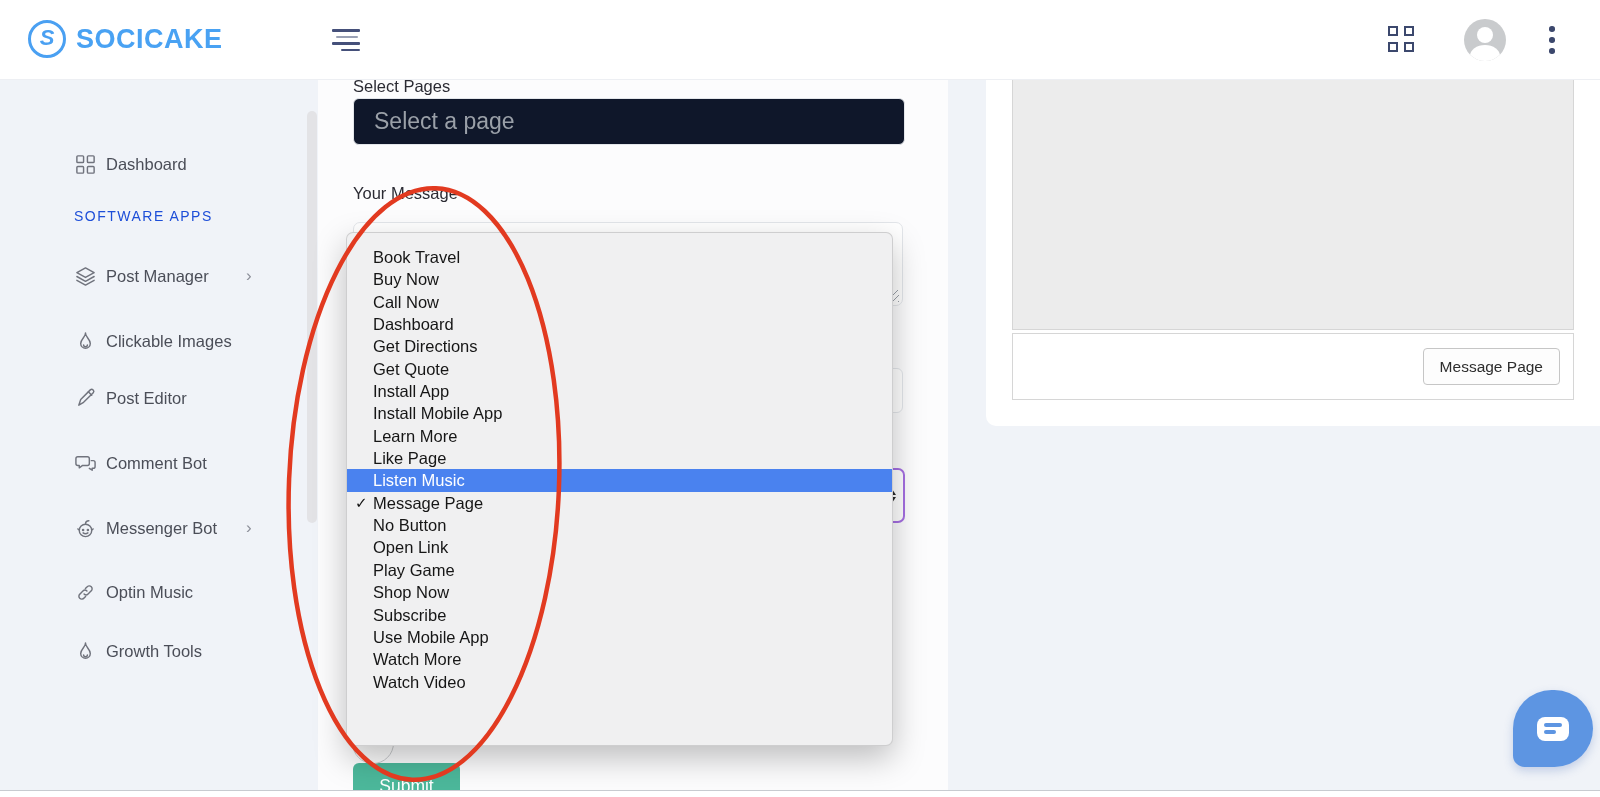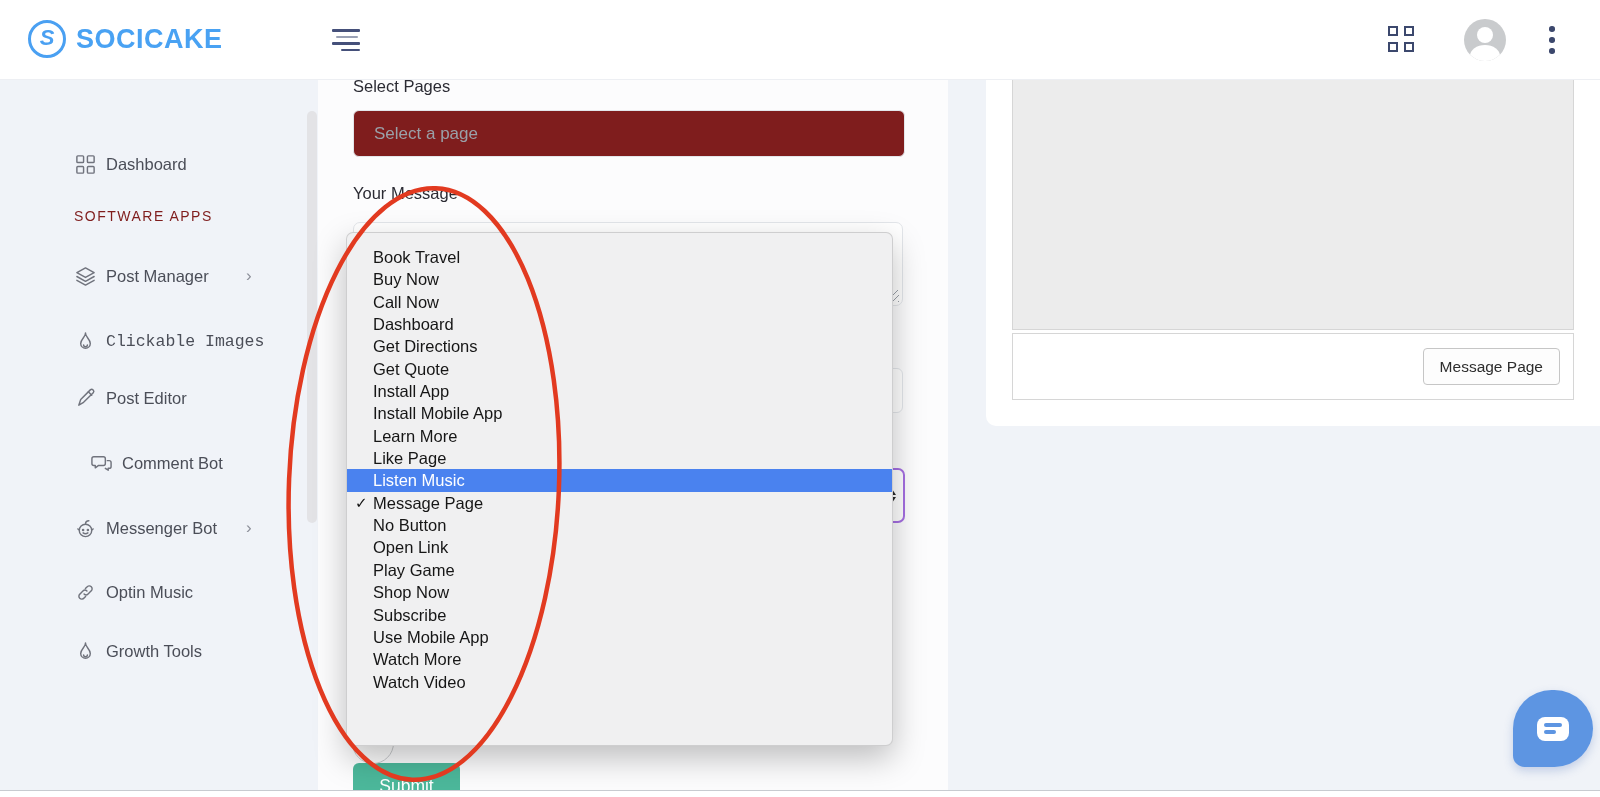--- a/index.html
+++ b/index.html
@@ -38,27 +38,27 @@
   .kebab-icon i:nth-child(1){top:0;} .kebab-icon i:nth-child(2){top:11px;} .kebab-icon i:nth-child(3){top:22px;}
 
   
   .sidebar { position:absolute; left:0; top:80px; width:318px; height:717px; background:#f0f3f8; }
   .sb-scrollbar { position:absolute; left:307px; top:31px; width:10px; height:412px; background:#e3e3e6; border-radius:6px; }
   .sb-item { position:absolute; left:0; width:300px; height:28px; display:flex; align-items:center; cursor:pointer; }
   .sb-item svg { position:absolute; left:74px; width:23px; height:23px; stroke:#70737d; fill:none;
                  stroke-width:1.5; stroke-linecap:round; stroke-linejoin:round; }
   .sb-item .lbl { position:absolute; left:106px; font-size:16.5px; color:#4b4e58; white-space:nowrap; }
   .sb-item .chev { position:absolute; left:246px; font-size:17px; color:#8c8f99; }
-  .sb-section { position:absolute; left:74px; font-size:14px; color:#7f1d1d; letter-spacing:1.5px; }
+  .sb-section { position:absolute; left:74px; font-size:14px; color:#1d4ed8; letter-spacing:1.5px; }
 
   
   .main-col { position:absolute; left:318px; top:80px; width:630px; height:717px; background:#fcfcfd; }
   .fld-label { position:absolute; left:35px; font-size:16.5px; color:#2b2b33; }
-  .select-page { position:absolute; left:35px; top:30px; width:552px; height:47px; background:#7f1d1d;
-                 border:1px solid #e3e6ea; border-radius:6px; color:#9aa0a8; font-size:17px;
+  .select-page { position:absolute; left:35px; top:18px; width:552px; height:47px; background:#0f172a;
+                 border:1px solid #e3e6ea; border-radius:6px; color:#9aa0a8; font-size:23px;
                  display:flex; align-items:center; padding-left:20px; }
   .msg-area { position:absolute; left:35px; top:142px; width:550px; height:84px; background:#fff;
               border:1px solid #e3e6ea; border-radius:7px; z-index:1; }
   .resize-grip { position:absolute; right:3px; bottom:3px; width:12px; height:12px;
                  background:repeating-linear-gradient(135deg, transparent 0 3px, #9aa0a8 3px 4.2px); }
   .field2 { position:absolute; left:35px; top:288px; width:550px; height:45px; background:#fff;
             border:1px solid #e3e6ea; border-radius:6px; z-index:1; }
   .btn-select { position:absolute; left:35px; top:388px; width:552px; height:55px; background:#fff;
                 border:2px solid #a56fe2; border-radius:7px; z-index:1; }
   .stepper { position:absolute; right:7px; top:50%; transform:translateY(-50%); display:flex;
@@ -130,37 +130,37 @@
     <div class="sb-item" style="top:182px;">
       <svg viewBox="0 0 24 24">
         <path d="M12 3 L21 8 L12 13 L3 8 Z"></path>
           <path d="M3 12 l9 5 9 -5"></path>
           <path d="M3 16 l9 5 9 -5"></path>
       </svg>
       <span class="lbl">Post Manager</span>
       <span class="chev">›</span>
     </div>
 
-    <div class="sb-item" style="top:247px;font-family:Liberation Mono, monospace;">
+    <div class="sb-item" style="top:247px;">
       <svg viewBox="0 0 24 24">
         <path d="M12 3 C12.5 7 7 9.5 7 14 a5 5 0 0 0 10 0 C17 9.5 11.5 7 12 3 Z"></path>
         <path d="M10 15.5 a2 2 0 0 0 4 0"></path>
       </svg>
       <span class="lbl">Clickable Images</span>
     </div>
 
     <div class="sb-item" style="top:304px;">
       <svg viewBox="0 0 24 24">
         <path d="M5 19 l2 -6 L17 3 a2.2 2.2 0 0 1 3.1 3.1 L10 16 l-5 3 Z"></path>
           <path d="M15 5 l3.5 3.5"></path>
       </svg>
       <span class="lbl">Post Editor</span>
     </div>
 
-    <div class="sb-item" style="top:369px;margin-left:16px;">
+    <div class="sb-item" style="top:369px;">
       <svg viewBox="0 0 24 24">
         <path d="M4 5 h10 a2 2 0 0 1 2 2 v5 a2 2 0 0 1 -2 2 H9 l-3.5 2.5 V14 H4 a2 2 0 0 1 -2 -2 V7 a2 2 0 0 1 2 -2 Z"></path>
         <path d="M18 9 h2 a2 2 0 0 1 2 2 v4 a2 2 0 0 1 -2 2 h-1 v2 l-3 -2"></path>
       </svg>
       <span class="lbl">Comment Bot</span>
     </div>
 
     <div class="sb-item" style="top:434px;">
       <svg viewBox="0 0 24 24">
         <circle cx="12" cy="14" r="6.5"></circle>

